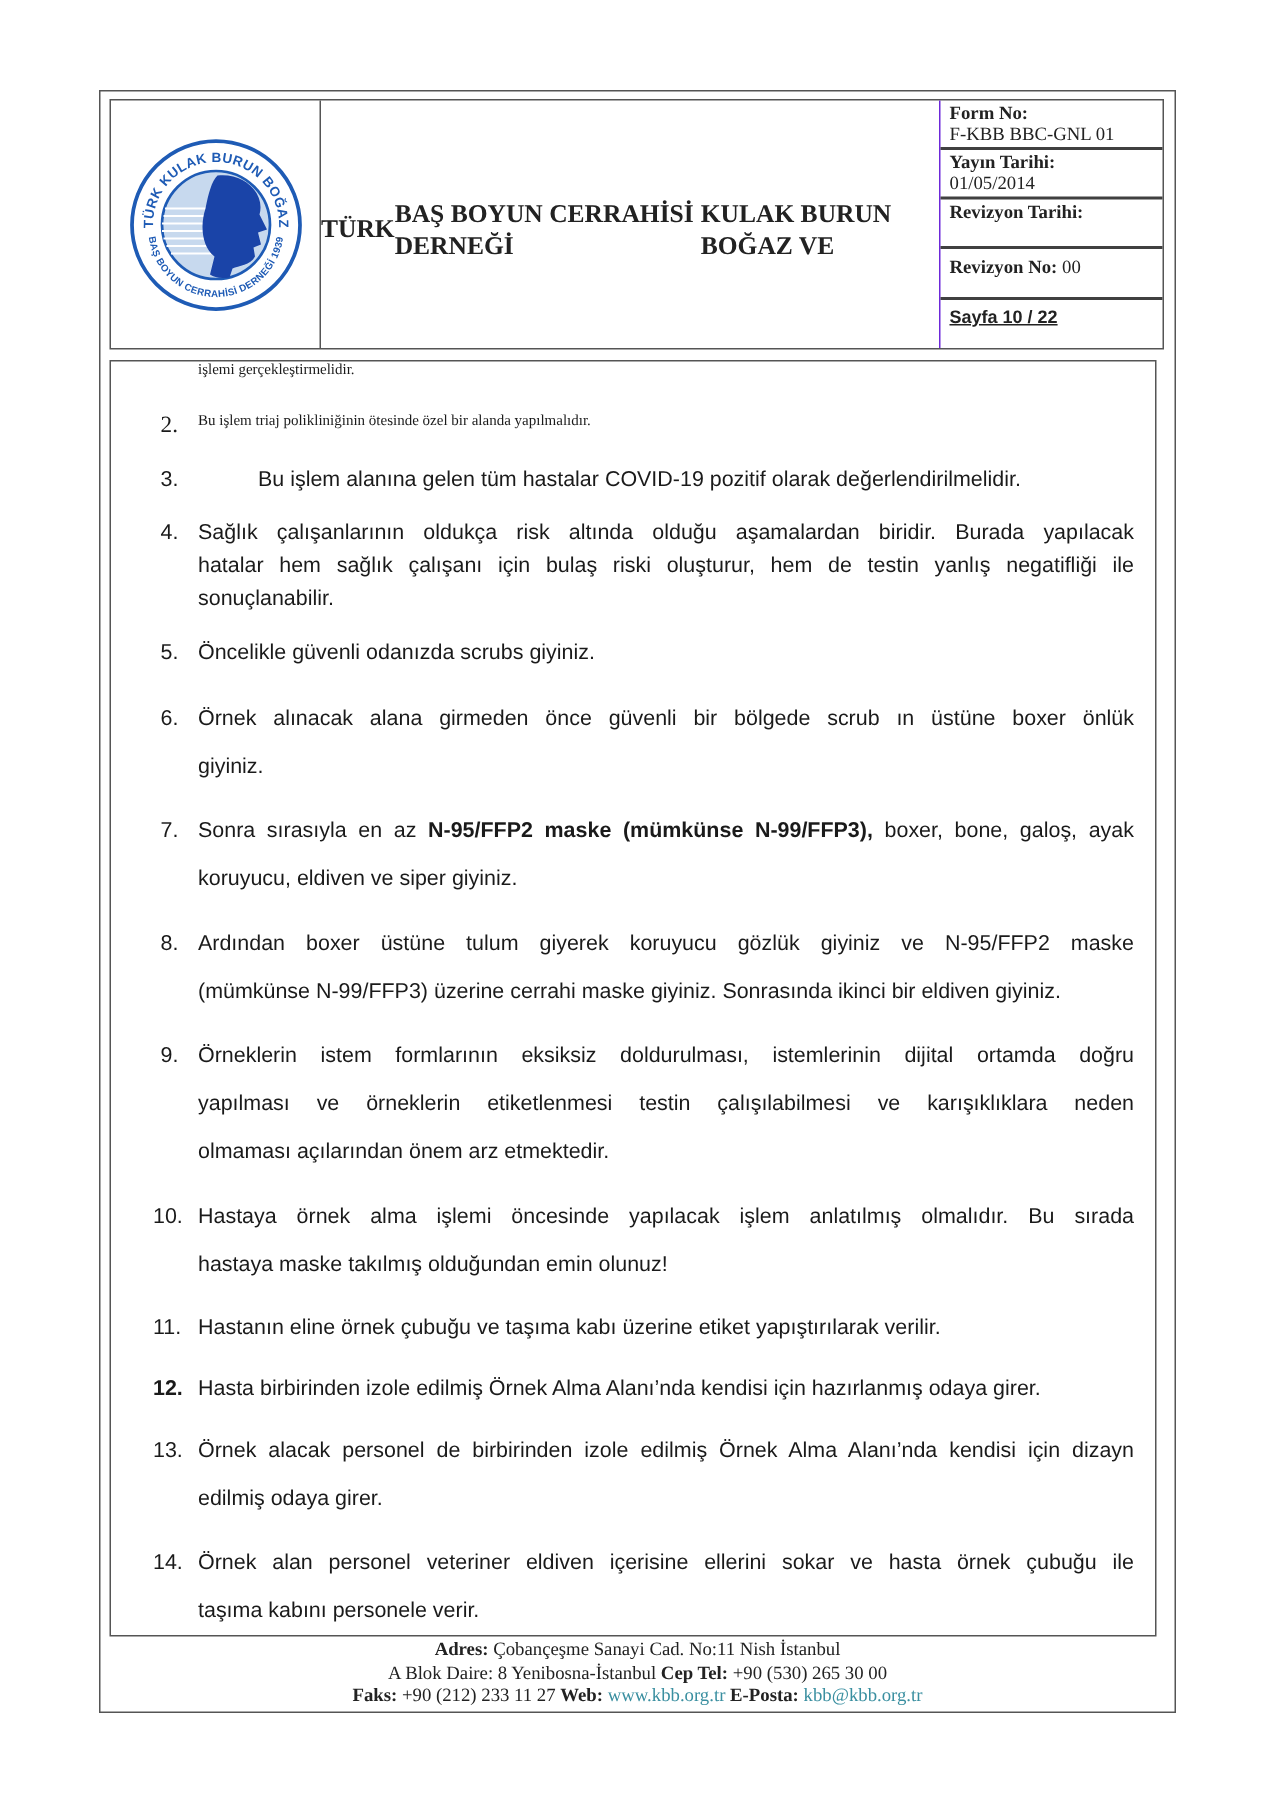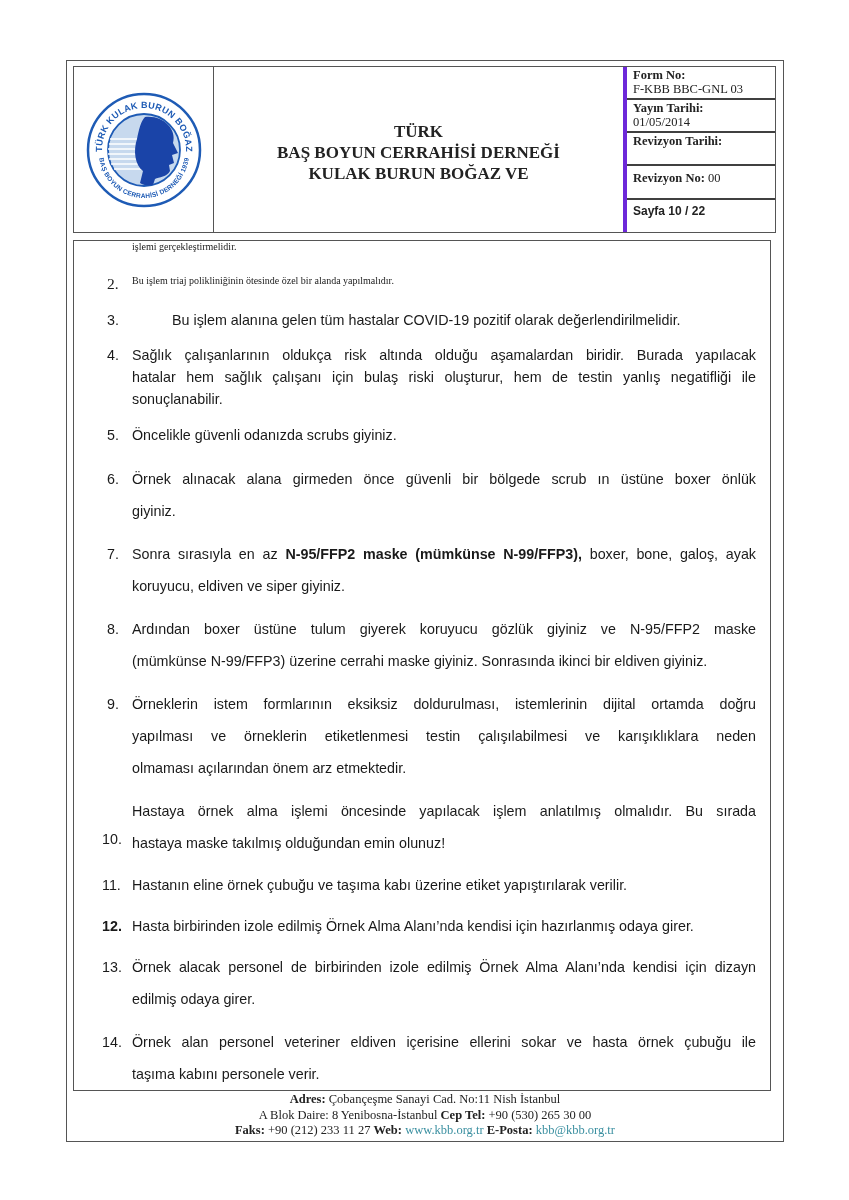--- a/index.html
+++ b/index.html
@@ -9,30 +9,30 @@
       border: 1px solid #555; box-sizing: border-box;
     }
     .header-table {
       position: absolute; left: 73px; top: 66px; width: 703px; height: 167px;
       border: 1px solid #555; box-sizing: border-box; display: flex;
     }
     .logo-cell {
       width: 139px; border-right: 1px solid #555; display: flex; align-items: center; justify-content: center;
     }
     .title-cell {
-      flex: 1; border-right: 4px solid #6d28d9; display: flex; flex-direction: column;
+      flex: 1; border-right: 1px solid #6d28d9; display: flex; flex-direction: row;
       align-items: center; justify-content: center; padding-top: 6px;
       font-family: "Liberation Serif", serif; font-weight: bold; font-size: 17px; line-height: 21px; color: #222;
     }
     .meta-cell { width: 148px; display: flex; flex-direction: column; }
     .meta-row {
       border-bottom: 2px solid #404040; padding: 1px 6px; box-sizing: border-box;
       font-family: "Liberation Serif", serif; font-size: 12.5px; line-height: 14px; color: #222;
     }
-    .meta-row:last-child { border-bottom: none; }
+    .meta-row:last-child { border-bottom: none; text-decoration: underline; }
     .meta-row .lbl { font-weight: bold; }
     .meta-row.r1 { height: 33px; }
     .meta-row.r2 { height: 33px; }
     .meta-row.r3 { height: 33px; }
     .meta-row.r4 { height: 34px; padding-top: 5px; }
     .meta-row.r5 { flex: 1; padding-top: 4px; }
     .meta-row .sans-bold { font-family: "Liberation Sans", sans-serif; font-weight: bold; font-size: 12px; }
 
     .body-box {
       position: absolute; left: 73px; top: 240px; width: 698px; height: 851px;
@@ -94,21 +94,21 @@
     </svg>
   </div>
   <div class="title-cell">
     <div>TÜRK</div>
     <div>BAŞ BOYUN CERRAHİSİ DERNEĞİ</div>
     <div>KULAK BURUN BOĞAZ VE</div>
   </div>
   <div class="meta-cell">
     <div class="meta-row r1">
       <div class="lbl">Form No:</div>
-      <div>F-KBB BBC-GNL 03</div>
+      <div>F-KBB BBC-GNL 01</div>
     </div>
     <div class="meta-row r2">
       <div class="lbl">Yayın Tarihi:</div>
       <div>01/05/2014</div>
     </div>
     <div class="meta-row r3">
       <div class="lbl">Revizyon Tarihi:</div>
       <div></div>
     </div>
     <div class="meta-row r4">
@@ -150,21 +150,21 @@
 
     <span class="num" style="top:380px;">8.</span>
     <div class="line" style="top:380px;">Ardından boxer üstüne tulum giyerek koruyucu gözlük giyiniz ve N-95/FFP2 maske</div>
     <div class="line last" style="top:412px;">(mümkünse N-99/FFP3) üzerine cerrahi maske giyiniz. Sonrasında ikinci bir eldiven giyiniz.</div>
 
     <span class="num" style="top:455px;">9.</span>
     <div class="line" style="top:455px;">Örneklerin istem formlarının eksiksiz doldurulması, istemlerinin dijital ortamda doğru</div>
     <div class="line" style="top:487px;">yapılması ve örneklerin etiketlenmesi testin çalışılabilmesi ve karışıklıklara neden</div>
     <div class="line last" style="top:519px;">olmaması açılarından önem arz etmektedir.</div>
 
-    <span class="num" style="top:562px; left:28px;margin-top:28px;">10.</span>
+    <span class="num" style="top:562px; left:28px;">10.</span>
     <div class="line" style="top:562px;">Hastaya örnek alma işlemi öncesinde yapılacak işlem anlatılmış olmalıdır. Bu sırada</div>
     <div class="line last" style="top:594px;">hastaya maske takılmış olduğundan emin olunuz!</div>
 
     <span class="num" style="top:636px; left:28px;">11.</span>
     <div class="line last" style="top:636px;">Hastanın eline örnek çubuğu ve taşıma kabı üzerine etiket yapıştırılarak verilir.</div>
 
     <span class="num bold" style="top:677px; left:28px;">12.</span>
     <div class="line last" style="top:677px;">Hasta birbirinden izole edilmiş Örnek Alma Alanı’nda kendisi için hazırlanmış odaya girer.</div>
 
     <span class="num" style="top:718px; left:28px;">13.</span>

